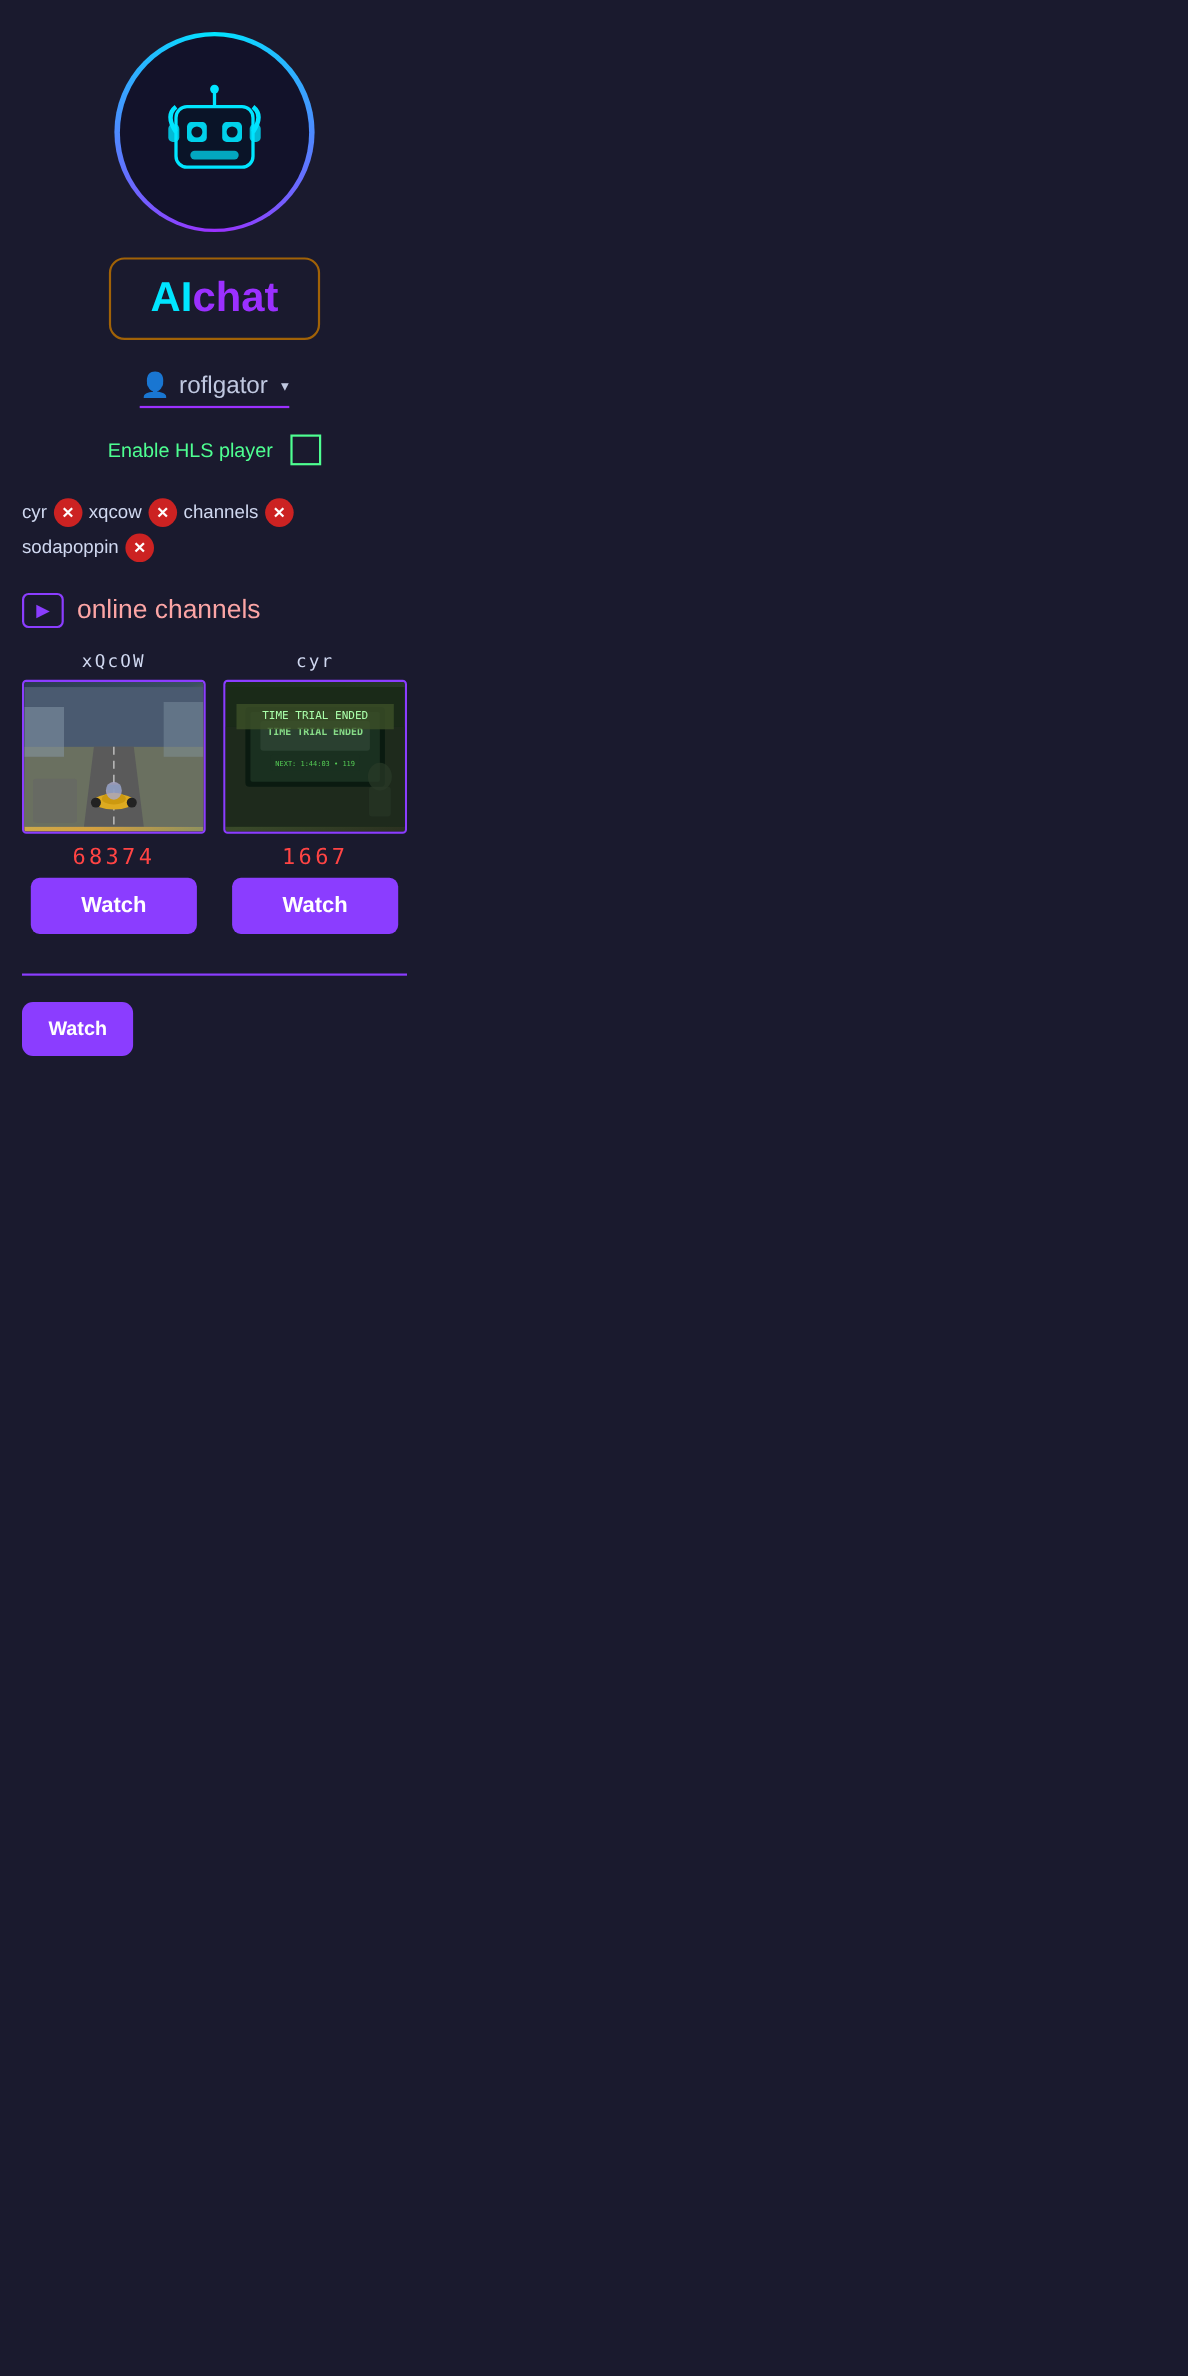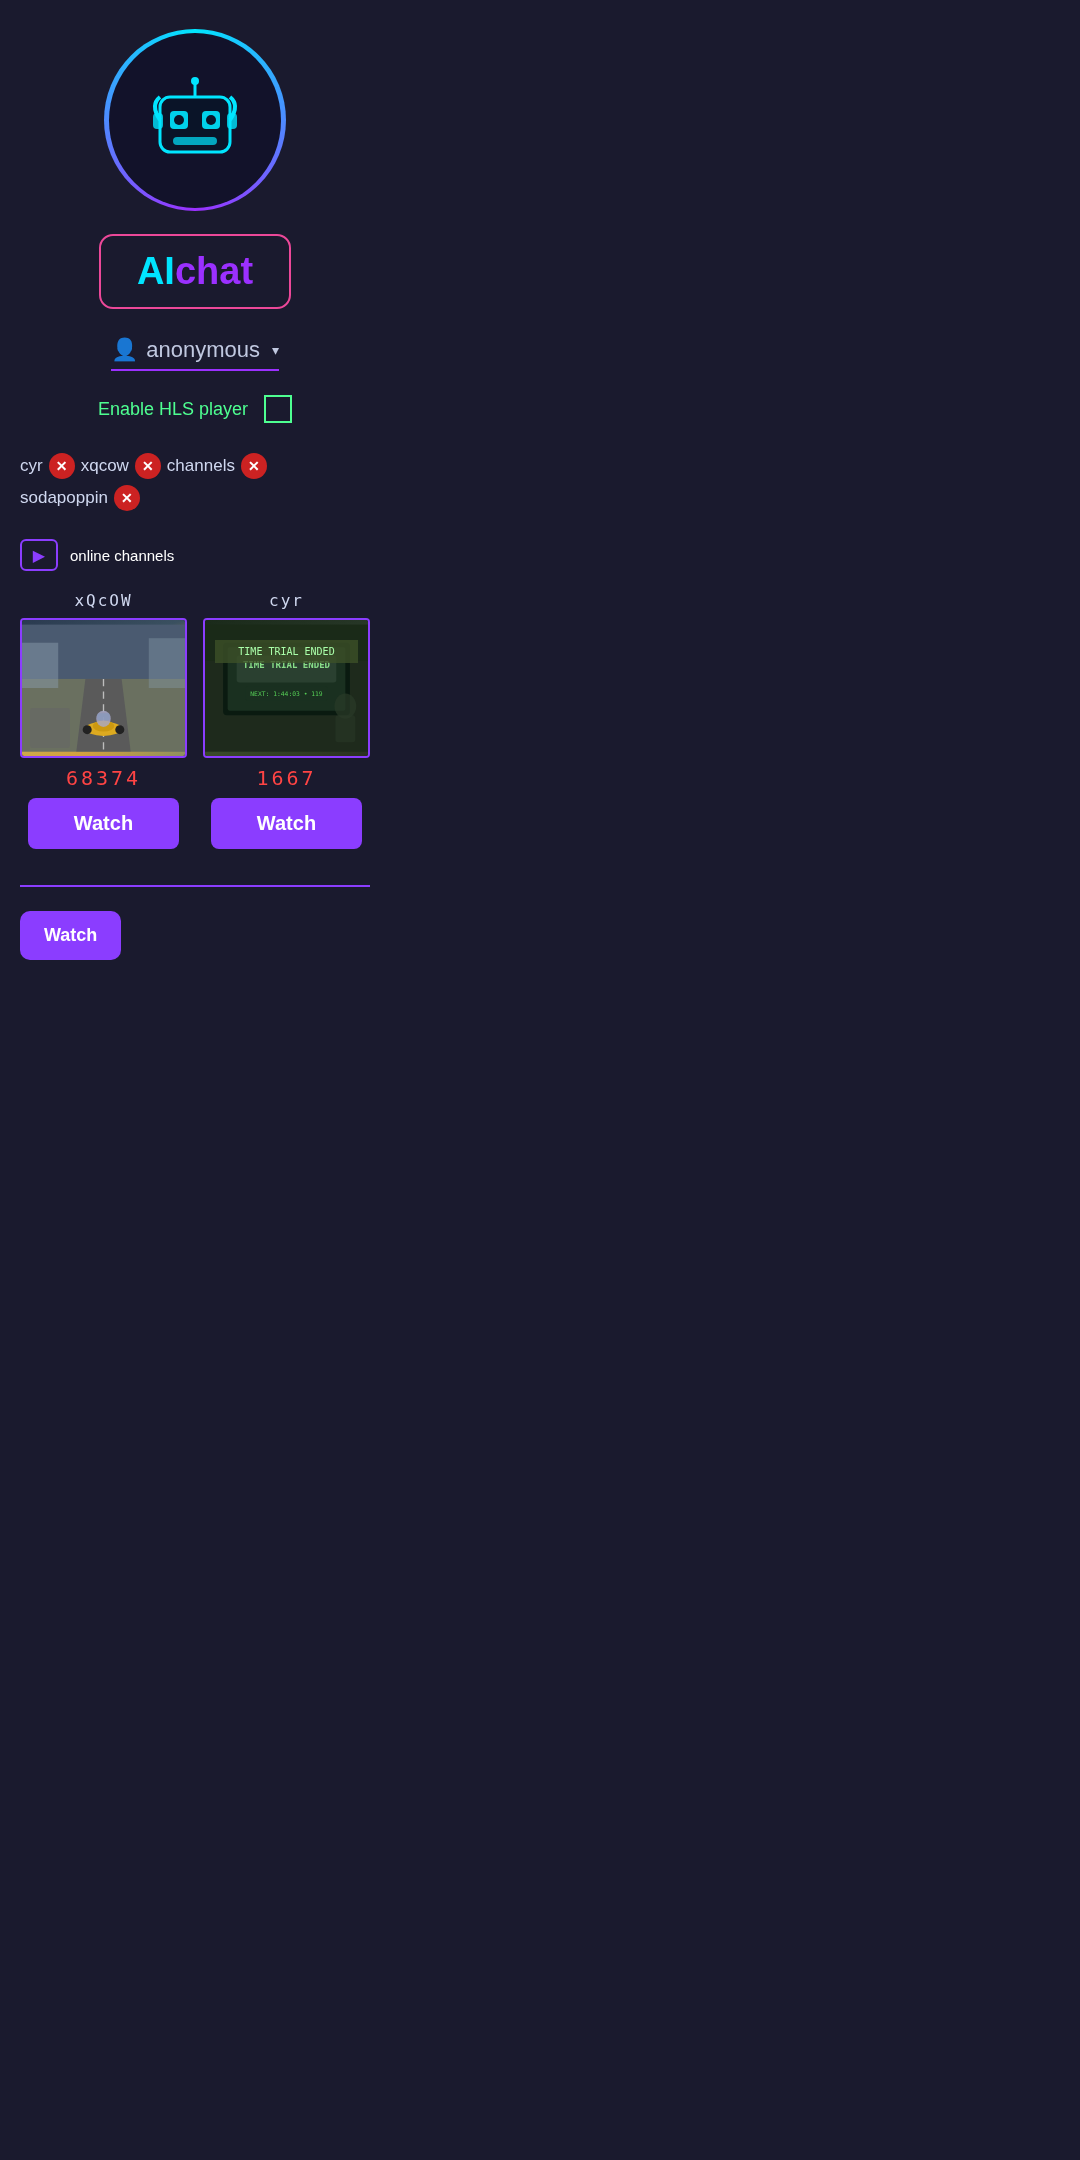--- a/index.html
+++ b/index.html
@@ -48,21 +48,21 @@
       display: flex;
       align-items: center;
       justify-content: center;
     }
     .robot-icon {
       width: 100px;
       height: 90px;
     }
     
     .ai-chat-title {
-      border: 2px solid #ec4899;
+      border: 2px solid #a16207;
       border-radius: 14px;
       padding: 14px 36px;
       margin-bottom: 28px;
       background: transparent;
     }
     .ai-chat-title .ai-text {
       font-size: 38px;
       font-weight: 900;
       color: #00e5ff;
     }
@@ -186,22 +186,22 @@
       height: 32px;
       border: 2px solid #8b3dff;
       border-radius: 6px;
       display: flex;
       align-items: center;
       justify-content: center;
       color: #8b3dff;
       font-size: 16px;
     }
     .online-label {
-      font-size: 15px;
-      color: #ffffff;
+      font-size: 24px;
+      color: #fca5a5;
     }
     
     .channel-grid {
       display: grid;
       grid-template-columns: 1fr 1fr;
       gap: 16px;
       width: 100%;
       margin-bottom: 20px;
     }
     .channel-card {
@@ -342,21 +342,21 @@
       </svg>
     </div>
   </div>
 
   <div class="ai-chat-title">
     <span class="ai-text">AI</span><span class="chat-text">chat</span>
   </div>
 
   <div class="user-selector">
     <span class="user-icon">👤</span>
-    <span class="username">anonymous</span>
+    <span class="username">roflgator</span>
     <span class="dropdown-arrow">▾</span>
   </div>
 
   <div class="hls-row">
     <span class="hls-label">Enable HLS player</span>
     <div class="hls-checkbox"></div>
   </div>
 
 
   <div class="channel-tags">

